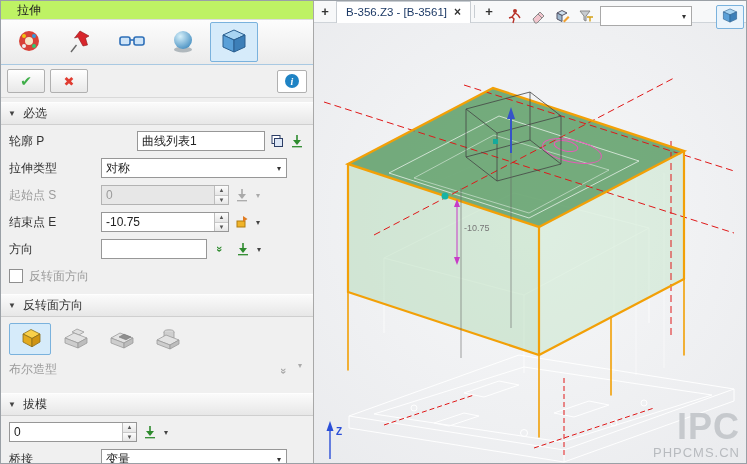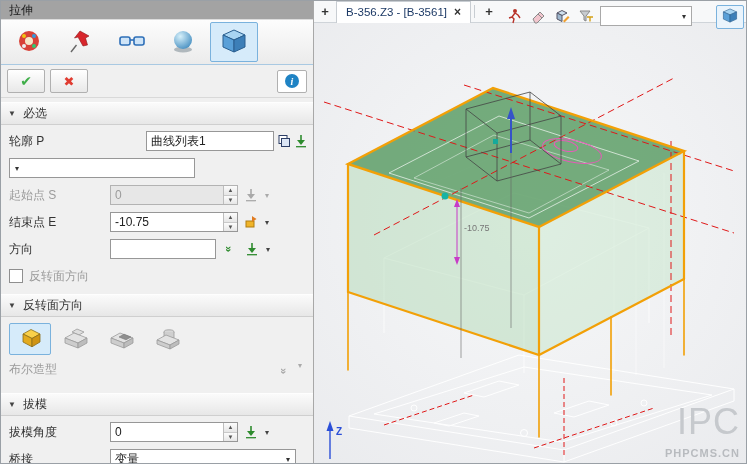--- a/index.html
+++ b/index.html
@@ -2,21 +2,21 @@
 <html><head>
 <meta charset="utf-8">
 <style>
   html,body{margin:0;padding:0;background:#dfe2e5;}
   .app{position:relative;width:747px;height:464px;overflow:hidden;background:#fff;
        font-family:"Liberation Sans","DejaVu Sans",sans-serif;font-size:12px;color:#222;
        border:1px solid #9aa0a6;box-sizing:border-box;}
   
   .panel{position:absolute;left:0;top:0;width:313px;height:464px;background:#f0f0f0;
          border-right:1px solid #a8a8a8;box-sizing:border-box;overflow:hidden;}
-  .panel-title{height:18px;line-height:18px;padding:0 8px;color:#222;background:#a3a3a3;
+  .panel-title{height:18px;line-height:18px;padding:0 16px;color:#222;background:#bef264;
                border-bottom:1px solid #dcdcdc;}
   .main-toolbar{display:flex;align-items:center;gap:3px;padding:2px 5px;height:40px;
                 background:linear-gradient(#fdfdfd,#ebebeb);border-bottom:1px solid #a9c9e2;}
   .tool-btn{width:46px;height:38px;display:flex;align-items:center;justify-content:center;
             border:1px solid transparent;border-radius:2px;}
   .tool-btn.selected{background:#d6ebfa;border-color:#7ab2dd;}
   .action-row{display:flex;align-items:center;gap:5px;padding:3px 6px;height:26px;
               background:#f0f0f0;border-bottom:1px solid #d9d9d9;}
   .small-btn{width:36px;height:22px;border:1px solid #b0b0b0;border-radius:2px;
              background:linear-gradient(#ffffff,#e8e8e8);display:flex;align-items:center;
@@ -26,21 +26,21 @@
   .info-btn{margin-left:auto;width:28px;height:21px;border:1px solid #b0b0b0;border-radius:2px;
             background:#fff;display:flex;align-items:center;justify-content:center;}
   .info-circle{width:14px;height:14px;border-radius:50%;background:#1f83c4;color:#fff;
                font:italic bold 10px "Liberation Serif",serif;display:flex;align-items:center;justify-content:center;}
   .section-header{display:flex;align-items:center;gap:7px;height:21px;padding:0 7px;margin-top:4px;
                   background:linear-gradient(#fbfbfb,#e7e7e7);border-top:1px solid #fefefe;
                   border-bottom:1px solid #cfcfcf;color:#333;}
   .section-arrow{font-size:8px;color:#444;}
   .form{padding:5px 8px 3px;display:flex;flex-direction:column;gap:5px;}
   .row{display:flex;align-items:center;height:22px;}
-  .row .label{width:86px;flex:none;color:#333;margin-right:15px;}
+  .row .label{width:86px;flex:none;color:#333;margin-right:6px;}
   .label.dim{color:#9b9b9b;}
   .tinput{height:20px;box-sizing:border-box;border:1px solid #979797;background:#fff;
           padding:0 4px;font:12px "Liberation Sans","DejaVu Sans",sans-serif;color:#222;}
   .w128{width:128px;margin-left:36px;} .w106{width:106px;}
   .spin{display:flex;width:128px;height:20px;border:1px solid #979797;background:#fff;box-sizing:border-box;}
   .spin input{border:none;flex:1;min-width:0;padding:0 4px;background:transparent;
               font:12px "Liberation Sans","DejaVu Sans",sans-serif;color:#222;}
   .spin-btns{width:13px;border-left:1px solid #bdbdbd;display:flex;flex-direction:column;}
   .sb{flex:1;display:flex;align-items:center;justify-content:center;font-size:6px;color:#555;
       background:linear-gradient(#fcfcfc,#e6e6e6);}
@@ -76,22 +76,22 @@
   .vp-toolbar{position:absolute;top:4px;left:190px;display:flex;align-items:center;gap:4px;height:22px;}
   .vp-ibtn{width:20px;height:20px;display:flex;align-items:center;justify-content:center;}
   .vp-select{display:flex;align-items:center;width:92px;height:20px;background:#fff;
              border:1px solid #a9a9a9;box-sizing:border-box;}
   .vp-select .val{flex:1;}
   .vp-select .sel-arrow{width:14px;text-align:center;font-size:8px;color:#333;}
   .vp-cube-btn{position:absolute;top:4px;right:4px;width:26px;height:22px;display:flex;
                align-items:center;justify-content:center;border:1px solid #7ab2dd;
                background:#eaf4fc;border-radius:2px;}
   .watermark{position:absolute;right:8px;bottom:6px;text-align:right;line-height:1;}
-  .wm-logo{font-size:36px;font-weight:normal;color:#c6c9cd;letter-spacing:1px;}
-  .wm-text{font-size:11px;color:#b8bbbf;letter-spacing:1px;margin-top:8px;font-weight:bold;}
+  .wm-logo{font-size:36px;font-weight:bold;color:#c6c9cd;letter-spacing:1px;}
+  .wm-text{font-size:13px;color:#b8bbbf;letter-spacing:1px;margin-top:1px;}
 </style>
 </head>
 <body>
 
 <div class="app">
 
   <div class="panel">
     <div class="panel-title">拉伸</div>
 
     <div class="main-toolbar">
@@ -179,21 +179,23 @@
         <span class="ibtn">
           <svg width="14" height="14" viewBox="0 0 14 14">
               <path d="M7 1v5.5" stroke="#2e8b2e" stroke-width="1.6"></path>
               <path d="M3 6l4 5 4-5z" fill="#2e8b2e"></path>
               <path d="M2 12.7h10" stroke="#2e8b2e" stroke-width="1.3"></path>
             </svg>
         </span>
       </div>
 
       <div class="row">
+        <span class="label">拉伸类型</span>
         <div class="sel">
+          <span class="val">对称</span>
           <span class="sel-arrow">▾</span>
         </div>
       </div>
 
       <div class="row">
         <span class="label dim">起始点 S</span>
         <div class="spin disabled">
           <input disabled="" value="0" style="">
           <div class="spin-btns">
             <span class="sb">▲</span>
@@ -304,21 +306,20 @@
       </span>
       <span class="caret dim">▾</span>
     </div>
 
     <div class="section-header">
       <span class="section-arrow">▼</span>
       <span>拔模</span>
     </div>
     <div class="form">
       <div class="row">
-        <span class="label">拔模角度</span>
         <div class="spin">
           <input value="0" style="">
           <div class="spin-btns">
             <span class="sb">▲</span>
             <span class="sb">▼</span>
           </div>
         </div>
         <span class="ibtn">
           <svg width="14" height="14" viewBox="0 0 14 14">
               <path d="M7 1v5.5" stroke="#2e8b2e" stroke-width="1.6"></path>

